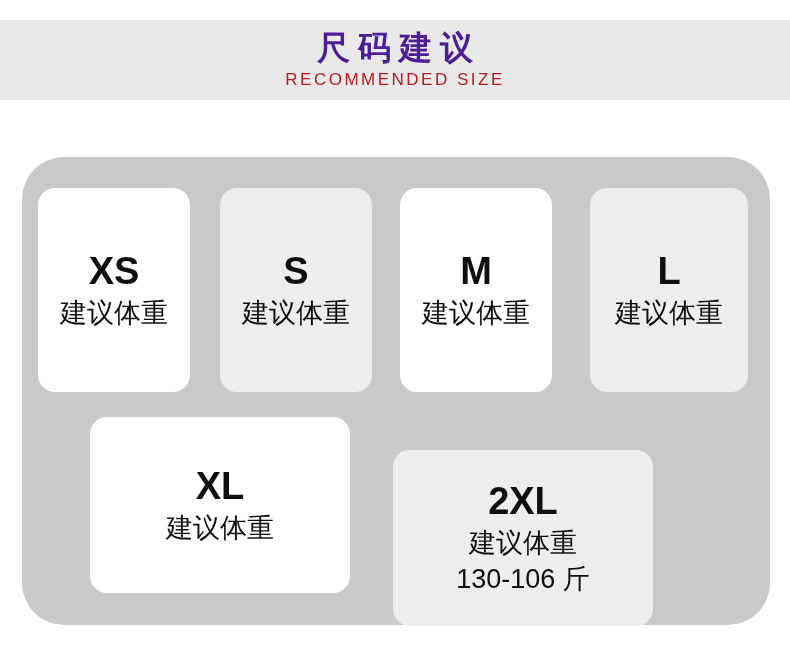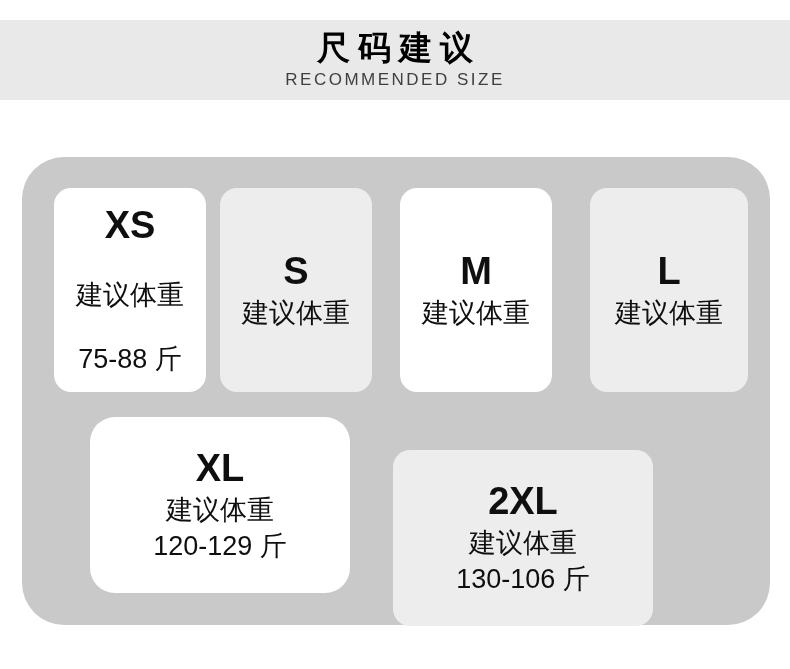--- a/index.html
+++ b/index.html
@@ -23,30 +23,30 @@
     height: 80px;
     background: #e9e9e9;
     text-align: center;
   }
   .page-title {
     margin: 0;
     padding-top: 9px;
     font-size: 33px;
     line-height: 38px;
     font-weight: bold;
-    color: #000000;
+    color: #4c1d95;
     letter-spacing: 8px;
     text-indent: 8px; 
   }
   .page-subtitle {
     margin-top: 3px;
     font-size: 17px;
     line-height: 20px;
     font-weight: 500;
-    color: #404040;
+    color: #b91c1c;
     letter-spacing: 2.5px;
   }
   .panel {
     position: absolute;
     left: 22px;
     top: 157px;
     width: 748px;
     height: 468px;
     background: #c9c9c9;
     border-radius: 42px;
@@ -59,28 +59,28 @@
     align-items: center;
     justify-content: center;
     text-align: center;
     color: #0f0f0f;
   }
   .card-white { background: #ffffff; }
   .card-gray  { background: #ededed; }
 
   
   .r1 { top: 31px; width: 152px; height: 204px; }
-  .pos-xs { left: 32px; gap: 28px; }
+  .pos-xs { left: 16px; }
   .pos-s  { left: 198px; }
   .pos-m  { left: 378px; }
   .pos-l  { left: 568px; width: 158px; }
 
   
   .r2 { top: 260px; width: 260px; height: 176px; }
-  .pos-xl  { left: 68px; border-radius: 25px; }
+  .pos-xl  { left: 68px; }
   .pos-2xl { left: 371px; margin-top: 33px; }
 
   .size-letter {
     font-size: 38px;
     font-weight: bold;
     line-height: 44px;
   }
   .weight-hint {
     font-size: 27px;
     line-height: 36px;
@@ -99,42 +99,40 @@
   <div class="title-band">
     <h1 class="page-title">尺码建议</h1>
     <div class="page-subtitle">RECOMMENDED SIZE</div>
   </div>
 
   <div class="panel">
 
     <div class="card card-white r1 pos-xs">
       <div class="size-letter">XS</div>
       <div class="weight-hint">建议体重</div>
-      <div class="weight-range">75-88 斤</div>
     </div>
 
     <div class="card card-gray r1 pos-s">
       <div class="size-letter">S</div>
       <div class="weight-hint">建议体重</div>
     </div>
 
     <div class="card card-white r1 pos-m">
       <div class="size-letter">M</div>
       <div class="weight-hint">建议体重</div>
     </div>
 
     <div class="card card-gray r1 pos-l">
       <div class="size-letter">L</div>
       <div class="weight-hint">建议体重</div>
     </div>
 
     <div class="card card-white r2 pos-xl">
       <div class="size-letter">XL</div>
       <div class="weight-hint">建议体重</div>
-      <div class="weight-range">120-129 斤</div>
     </div>
 
     <div class="card card-gray r2 pos-2xl">
       <div class="size-letter">2XL</div>
       <div class="weight-hint">建议体重</div>
       <div class="weight-range">130-106 斤</div>
     </div>
 
   </div>
 </div>

